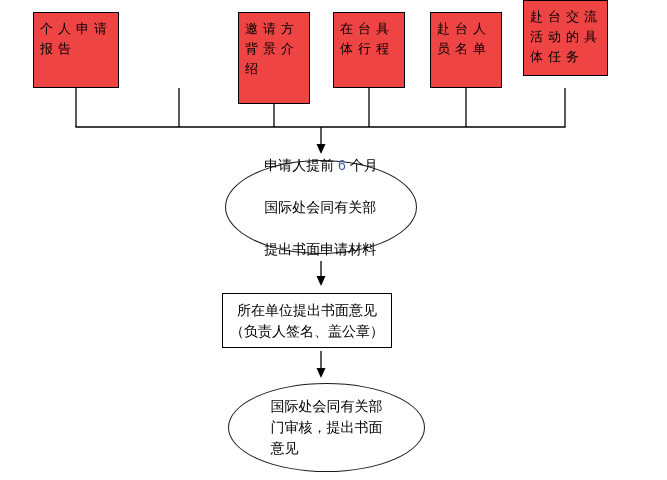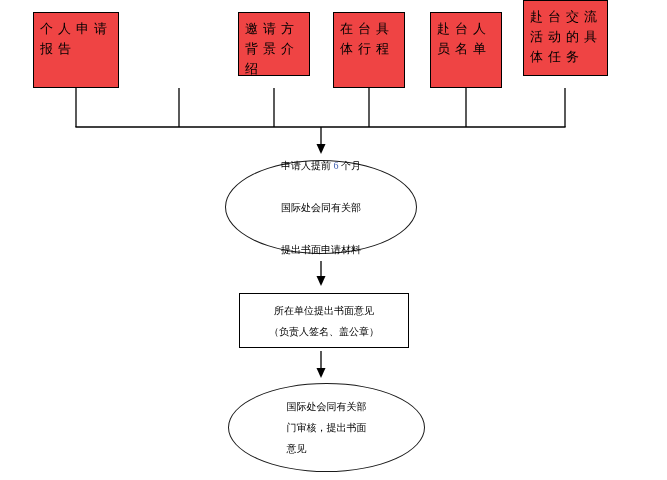--- a/index.html
+++ b/index.html
@@ -16,21 +16,21 @@
   .box-label{
     font-size:13px;line-height:20px;letter-spacing:5px;
     white-space:pre-line;text-align:left;
   }
   .shape{
     position:absolute;box-sizing:border-box;background:#ffffff;
     display:flex;align-items:center;justify-content:center;
   }
   .ellipse{border:1.4px solid #1a1a1a;border-radius:50%;}
   .step-rect{border:1px solid #000;}
-  .shape-label{font-size:10px;line-height:21px;white-space:pre-line;text-align:left;font-family:Liberation Serif, serif;}
+  .shape-label{font-size:14px;line-height:21px;white-space:pre-line;text-align:left;}
   .shape-label.centered{text-align:center;}
   .num{color:#4060b0;}
 </style>
 </head>
 <body>
 
 <div class="stage">
 
   <svg class="connectors" width="667" height="480" viewBox="0 0 667 480" stroke="#000000" stroke-width="1.3" fill="none">
     <line x1="76" y1="88" x2="76" y2="127"></line>
@@ -50,21 +50,21 @@
     <line x1="321" y1="351" x2="321" y2="369"></line>
     <polygon points="321,378 316.5,368 325.5,368" fill="#000000" stroke="none"></polygon>
   </svg>
 
   <div class="doc-box" style="left:33px;top:12px;width:86px;height:76px">
     <div class="box-label">个人申请
 报告</div>
   </div>
 
 
-  <div class="doc-box" style="left:238px;top:12px;width:72px;height:64px">
+  <div class="doc-box" style="left:238px;top:12px;width:72px;height:92px">
     <div class="box-label">邀请方
 背景介
 绍</div>
   </div>
 
   <div class="doc-box" style="left:430px;top:12px;width:72px;height:76px">
     <div class="box-label">赴台人
 员名单</div>
   </div>
 
@@ -80,21 +80,21 @@
   </div>
 
   <div class="shape ellipse" style="left:225px;top:160px;width:192px;height:94px">
     <div class="shape-label">
       <div><span>申请人提前 </span><span class="num">6</span><span> 个月</span></div>
       <div>国际处会同有关部</div>
       <div>提出书面申请材料</div>
     </div>
   </div>
 
-  <div class="shape step-rect" style="left:239px;top:293px;width:170px;height:55px">
+  <div class="shape step-rect" style="left:222px;top:293px;width:170px;height:55px">
     <div class="shape-label centered">所在单位提出书面意见
 （负责人签名、盖公章）</div>
   </div>
 
   <div class="shape ellipse" style="left:228px;top:383px;width:197px;height:89px">
     <div class="shape-label">国际处会同有关部
 门审核，提出书面
 意见</div>
   </div>
 

